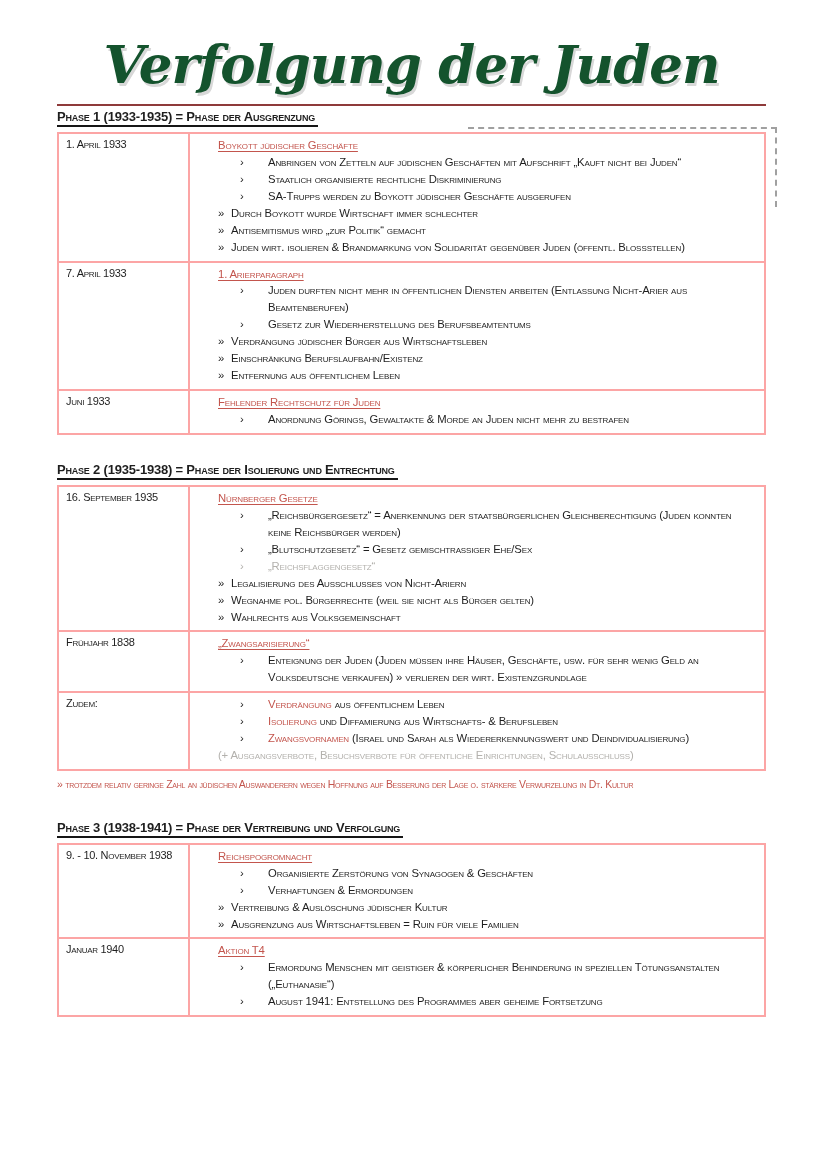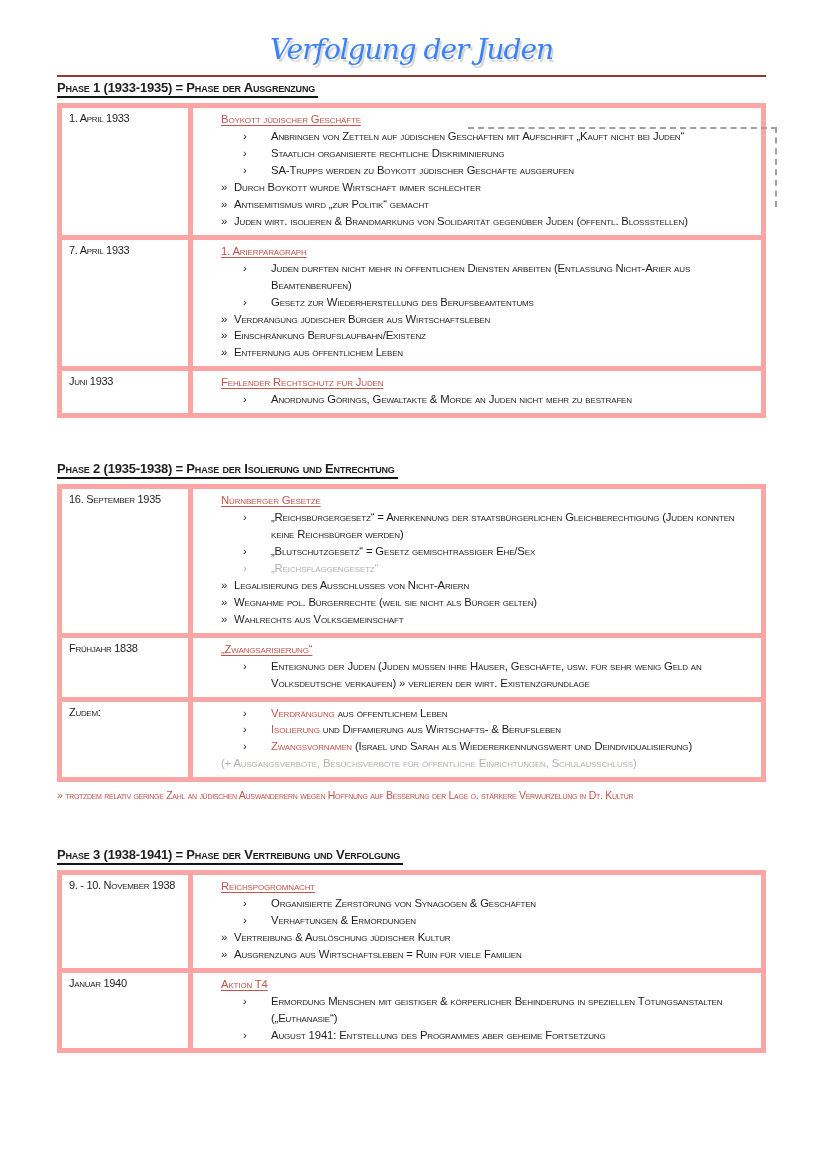--- a/index.html
+++ b/index.html
@@ -6,50 +6,50 @@
   html, body { background:#ffffff; }
   body {
     width:828px; height:1171px; overflow:hidden;
     font-family:"Liberation Sans", sans-serif;
     color:#1e1e1e;
   }
   .page { position:relative; width:828px; height:1171px; padding:34px 62px 0 57px; }
 
   .main-title {
     font-family:"DejaVu Serif", serif;
-    font-style:italic; font-weight:normal;
-    font-size:28px; line-height:1.15;
-    color:#3b82f6; text-align:center;
+    font-style:italic; font-weight:bold;
+    font-size:53px; line-height:1.15;
+    color:#14532d; text-align:center;
     letter-spacing:-1px;
     text-shadow:2px 3px 0 #d8d8d8;
   }
   .title-rule { height:2px; background:#8e3a3a; margin-top:9px; }
 
   .subtitle {
     font-family:"DejaVu Serif", serif;
     font-style:italic; font-weight:bold;
     font-size:25px; line-height:1.3;
     color:#a3493f; letter-spacing:-0.5px;
     margin-top:6px; display:inline-block;
   }
   .dash-h { position:absolute; left:468px; right:51px; top:127px; border-top:2px dashed #a0a0a0; }
   .dash-v { position:absolute; right:51px; top:127px; height:80px; width:0; border-right:2px dashed #a0a0a0; }
 
-  .section { margin-top:41px; }
+  .section { margin-top:25px; }
   .section.first { margin-top:1px; }
   .phase-title {
     display:inline-block;
     font-size:13px; font-weight:bold;
     font-variant:small-caps; letter-spacing:-0.2px;
     border-bottom:2px solid #161616;
     padding:0 3px 1px 0; margin-bottom:5px;
   }
 
   table.phase-table { width:100%; border-collapse:collapse; }
-  td { border:5px solid #fca5a5; vertical-align:top; font-variant:small-caps; }
+  td { border:2px solid #fca5a5; vertical-align:top; font-variant:small-caps; }
   td.date {
     width:131px; padding:4px 4px 4px 7px;
     font-size:11px; letter-spacing:-0.3px; white-space:nowrap;
   }
   td.content { padding:3px 8px 5px 28px; font-size:11.3px; letter-spacing:-0.15px; }
 
   .topic {
     color:#c3554d; line-height:1.5;
     text-decoration:underline; text-underline-offset:2px;
   }

